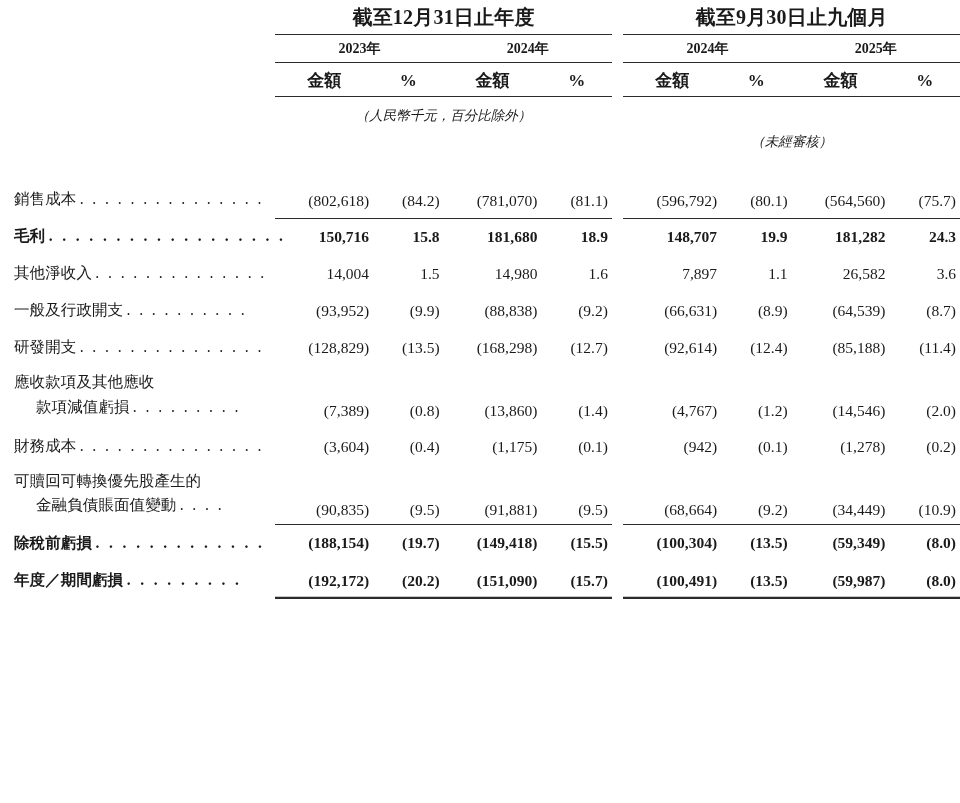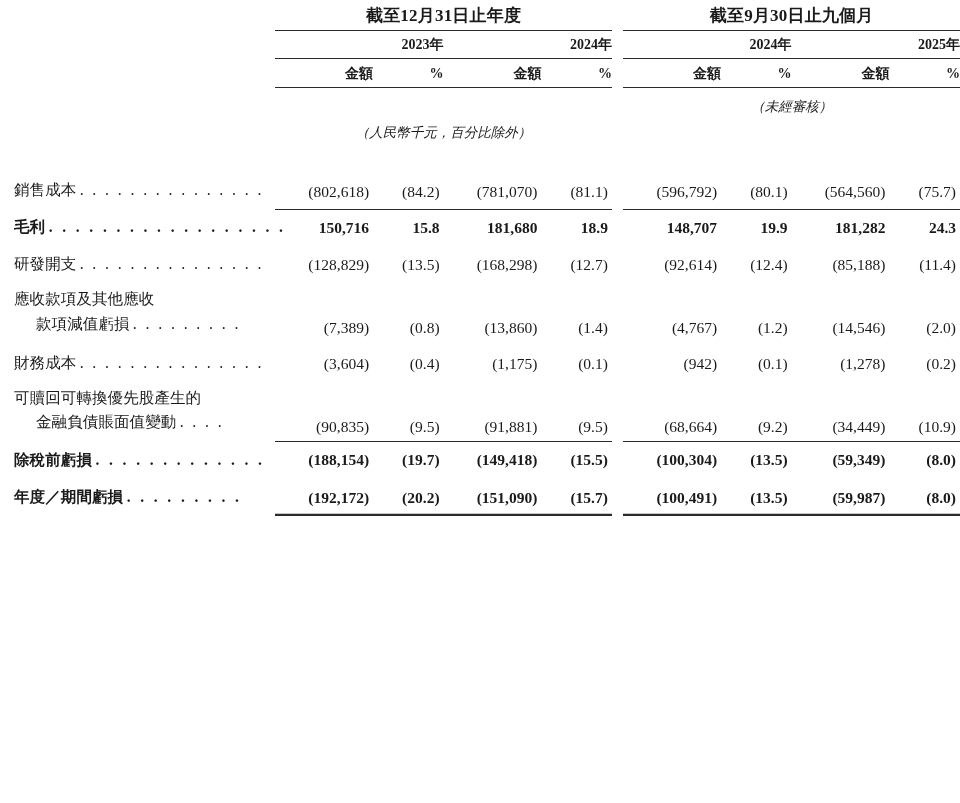--- a/index.html
+++ b/index.html
@@ -33,43 +33,43 @@
   
   col.c-label { width: 228px; }
   col.c-gap   { width: 14px; }
   col.c-amt   { width: 86px; }
   col.c-pct   { width: 62px; }
   col.c-sp    { width: 10px; }
 
   
   .hdr-group {
     text-align: center;
-    font-size: 17px;
+    font-size: 20px;
     font-weight: 700;
     padding: 4px 0 3px 0;
     letter-spacing: 0.2px;
     white-space: nowrap;
   }
   .hdr-year {
     text-align: center;
     font-size: 14px;
     font-weight: 700;
     padding: 5px 0 4px 0;
     white-space: nowrap;
   }
   .hdr-sub {
     text-align: center;
-    font-size: 14px;
+    font-size: 17px;
     font-weight: 700;
     padding: 6px 0 4px 0;
     white-space: nowrap;
   }
 
   .rule-bottom { border-bottom: 1.6px solid #2b2b2b; }
-  .rule-thin   { border-bottom: 1.1px solid #2b2b2b; text-align: right; }
+  .rule-thin   { border-bottom: 1.1px solid #2b2b2b; }
 
   .spacer-row td { height: 6px; padding: 0; }
 
   
   .note-row td {
     padding: 0;
     height: 26px;
     vertical-align: middle;
   }
   .note-italic {
@@ -170,31 +170,31 @@
         <td class="hdr-sub rule-thin">%</td>
       </tr>
 
       <tr class="spacer-row">
         <td colspan="11"></td>
       </tr>
 
       <tr class="note-row">
         <td></td>
         <td></td>
+        <td class="note-italic" colspan="4">（人民幣千元，百分比除外）</td>
+        <td></td>
         <td colspan="4"></td>
+      </tr>
+
+      <tr class="note-row">
+        <td></td>
+        <td></td>
+        <td colspan="4"></td>
         <td></td>
         <td class="note-italic" colspan="4">（未經審核）</td>
-      </tr>
-
-      <tr class="note-row">
-        <td></td>
-        <td></td>
-        <td class="note-italic" colspan="4">（人民幣千元，百分比除外）</td>
-        <td></td>
-        <td colspan="4"></td>
       </tr>
 
       <tr class="spacer-row">
         <td colspan="11" style="height:26px"></td>
       </tr>
 
 
       <tr class="tall ul-single">
         <td class="label"><span>銷售成本</span><span class="lead">. . . . . . . . . . . . . . .</span></td>
         <td></td>
@@ -216,22 +216,48 @@
         <td class="num bold">15.8</td>
         <td class="num bold">181,680</td>
         <td class="num bold">18.9</td>
         <td></td>
         <td class="num bold">148,707</td>
         <td class="num bold">19.9</td>
         <td class="num bold">181,282</td>
         <td class="num bold">24.3</td>
       </tr>
 
-
-
+      <tr class="tall">
+        <td class="label"><span>其他淨收入</span><span class="lead">. . . . . . . . . . . . . .</span></td>
+        <td></td>
+        <td class="num">14,004</td>
+        <td class="num">1.5</td>
+        <td class="num">14,980</td>
+        <td class="num">1.6</td>
+        <td></td>
+        <td class="num">7,897</td>
+        <td class="num">1.1</td>
+        <td class="num">26,582</td>
+        <td class="num">3.6</td>
+      </tr>
+
+
+      <tr class="tall">
+        <td class="label"><span>一般及行政開支</span><span class="lead">. . . . . . . . . .</span></td>
+        <td></td>
+        <td class="num">(93,952)</td>
+        <td class="num">(9.9)</td>
+        <td class="num">(88,838)</td>
+        <td class="num">(9.2)</td>
+        <td></td>
+        <td class="num">(66,631)</td>
+        <td class="num">(8.9)</td>
+        <td class="num">(64,539)</td>
+        <td class="num">(8.7)</td>
+      </tr>
 
       <tr class="tall">
         <td class="label"><span>研發開支</span><span class="lead">. . . . . . . . . . . . . . .</span></td>
         <td></td>
         <td class="num">(128,829)</td>
         <td class="num">(13.5)</td>
         <td class="num">(168,298)</td>
         <td class="num">(12.7)</td>
         <td></td>
         <td class="num">(92,614)</td>

